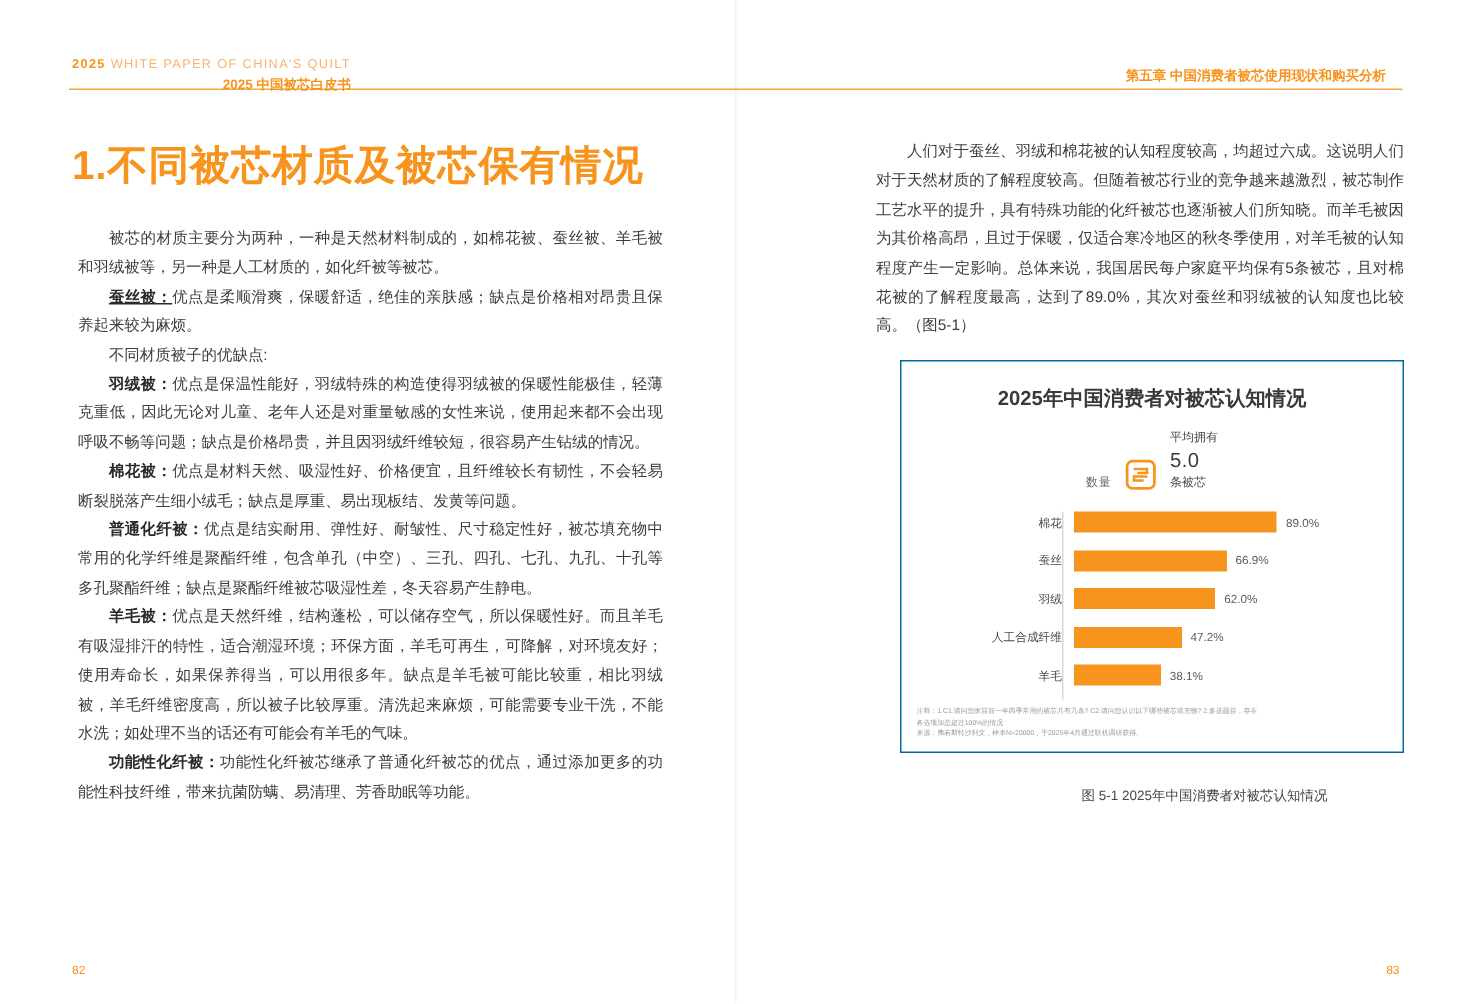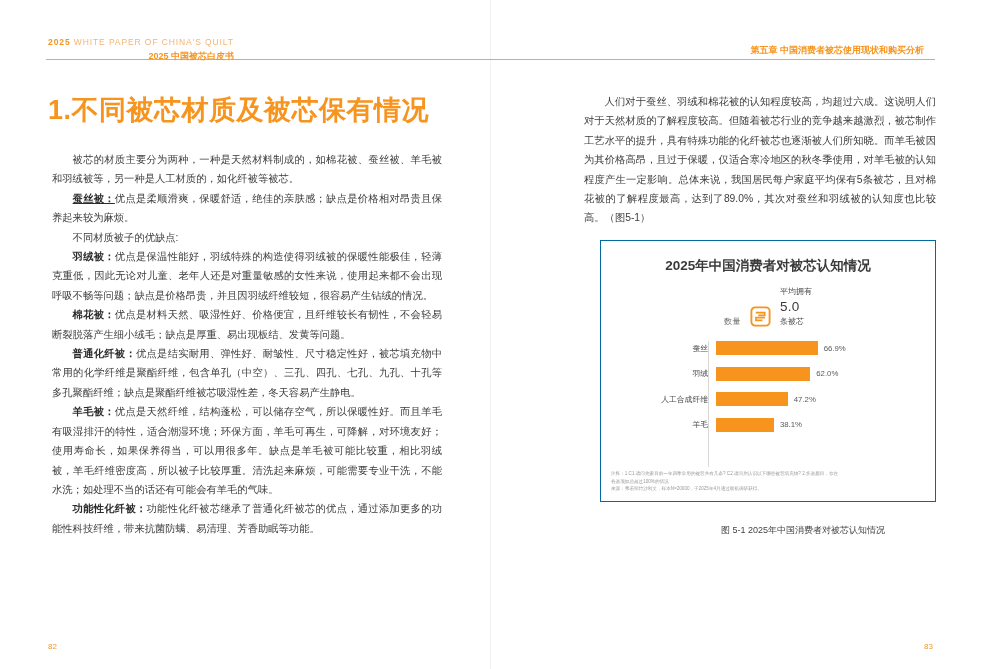--- a/index.html
+++ b/index.html
@@ -188,20 +188,25 @@
       <span class="txt">
         <span>平均拥有</span>
           <span class="big">5.0</span>
           <span>条被芯</span>
       </span>
     </div>
 
     <div class="bars">
       <div class="axis"></div>
       <div class="bar-row">
+        <span class="cat">棉花</span>
+        <span class="bar" style="width: 135.28px; background: rgb(247, 148, 30);"></span>
+        <span class="val">89.0%</span>
+      </div>
+      <div class="bar-row">
         <span class="cat">蚕丝</span>
         <span class="bar" style="width: 101.688px; background: rgb(247, 148, 30);"></span>
         <span class="val">66.9%</span>
       </div>
       <div class="bar-row">
         <span class="cat">羽绒</span>
         <span class="bar" style="width: 94.24px; background: rgb(247, 148, 30);"></span>
         <span class="val">62.0%</span>
       </div>
       <div class="bar-row">

